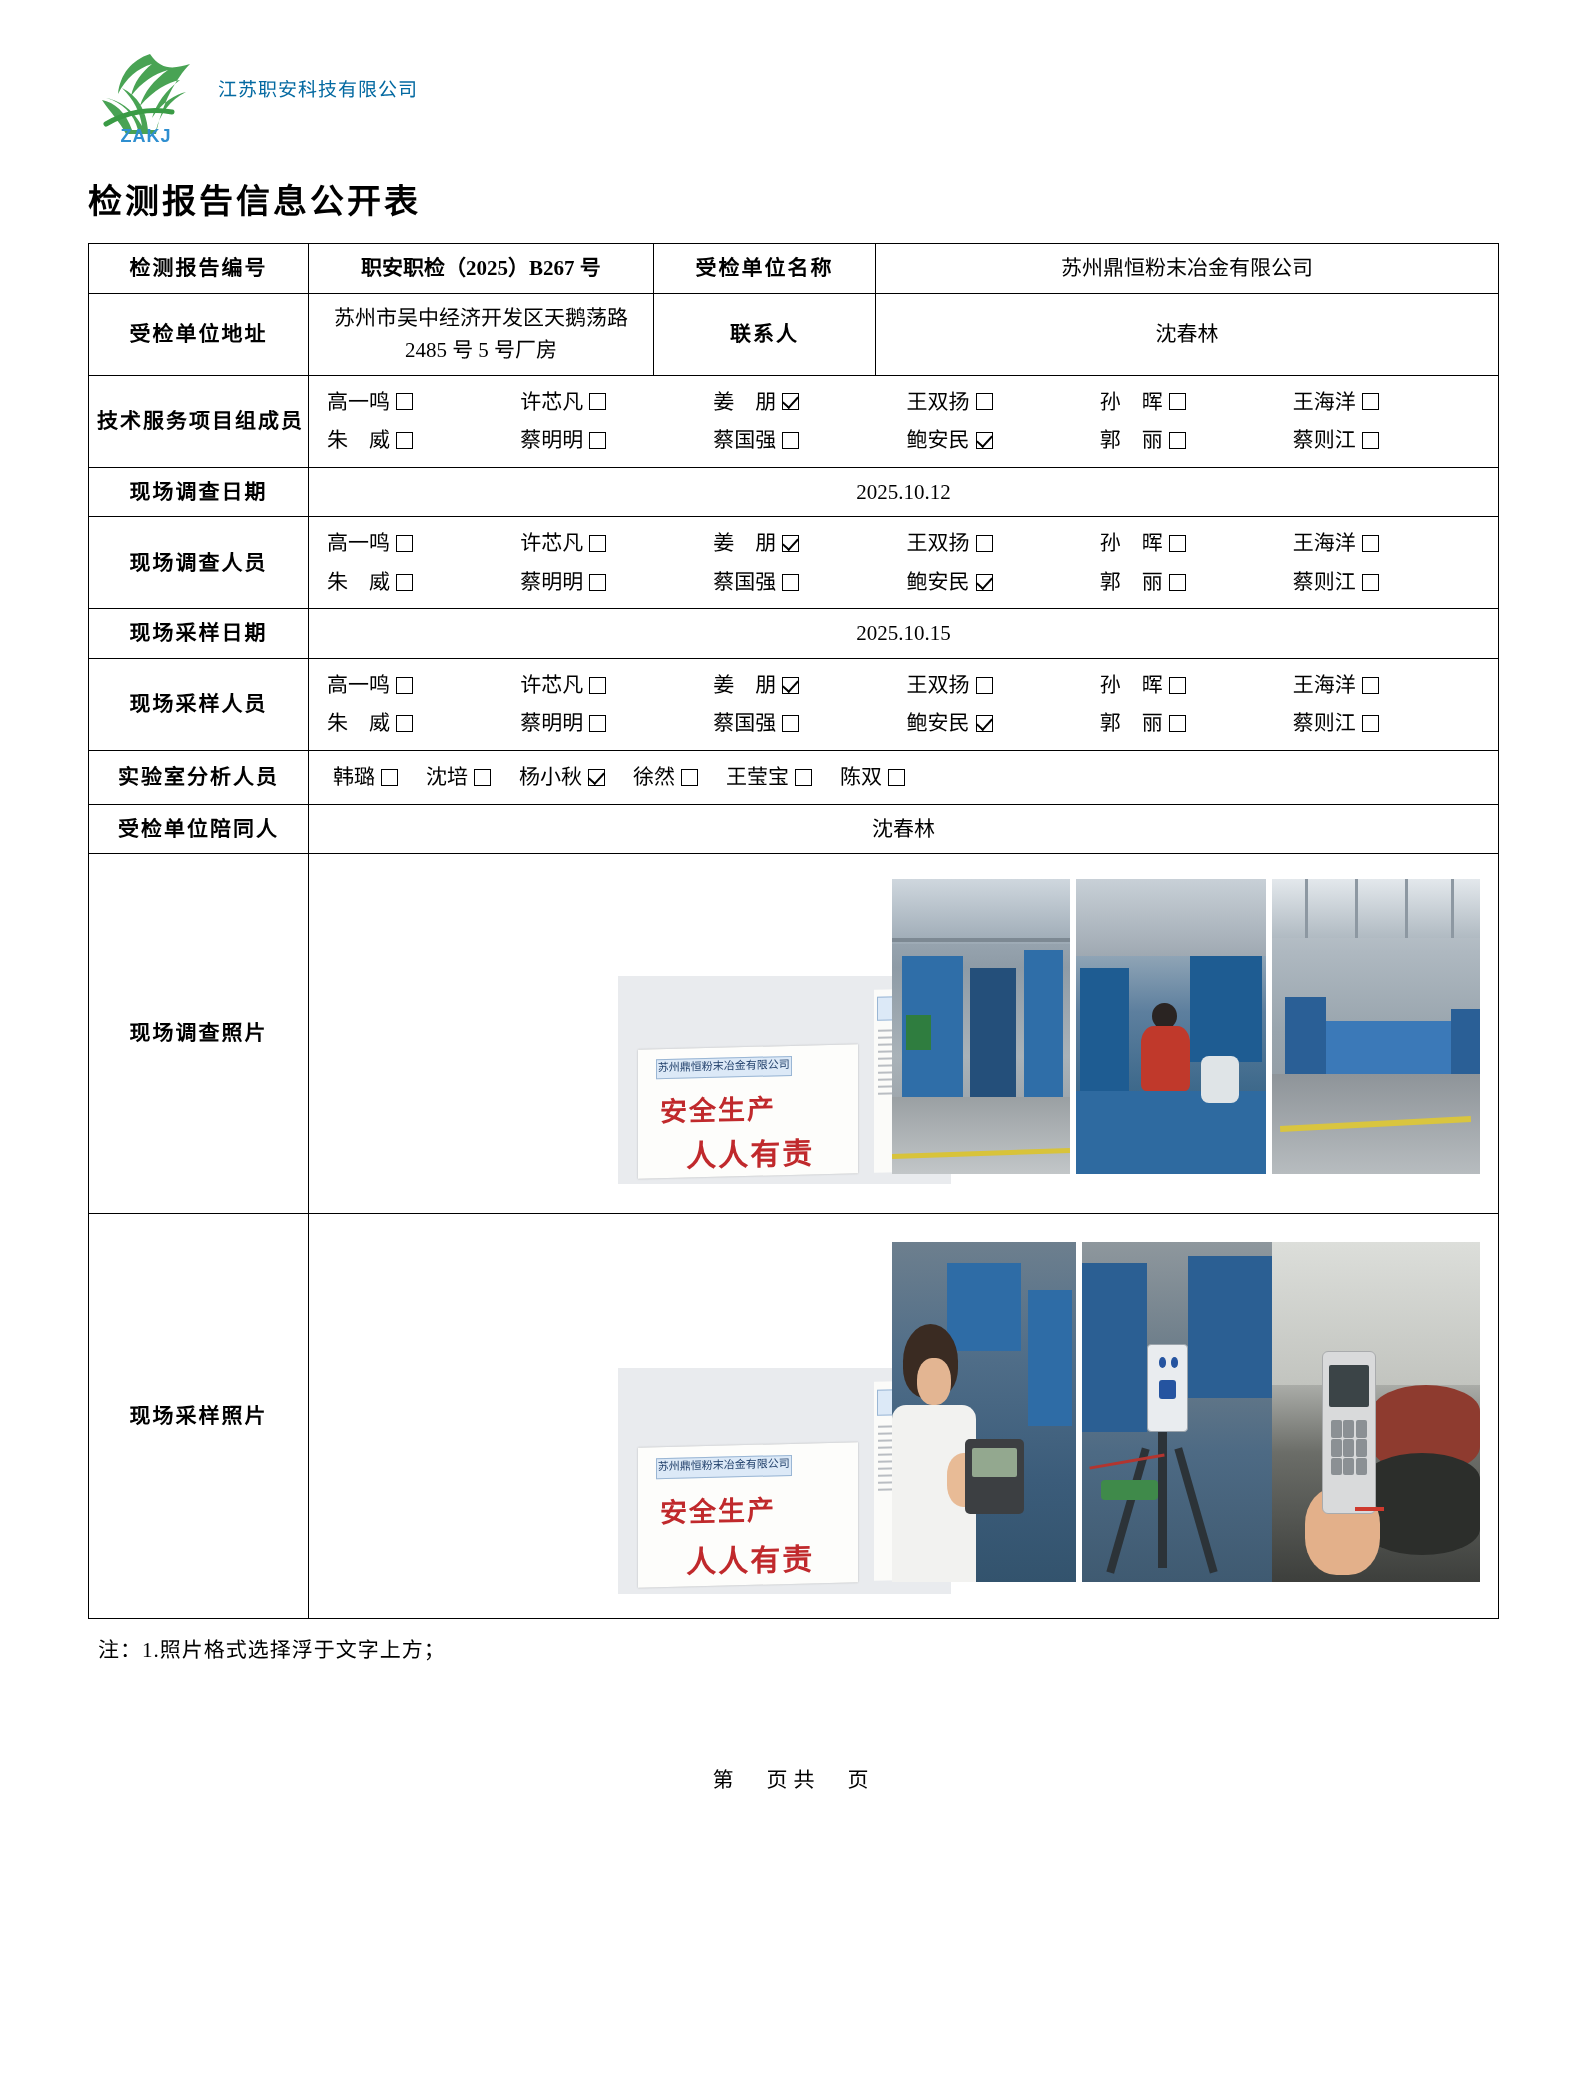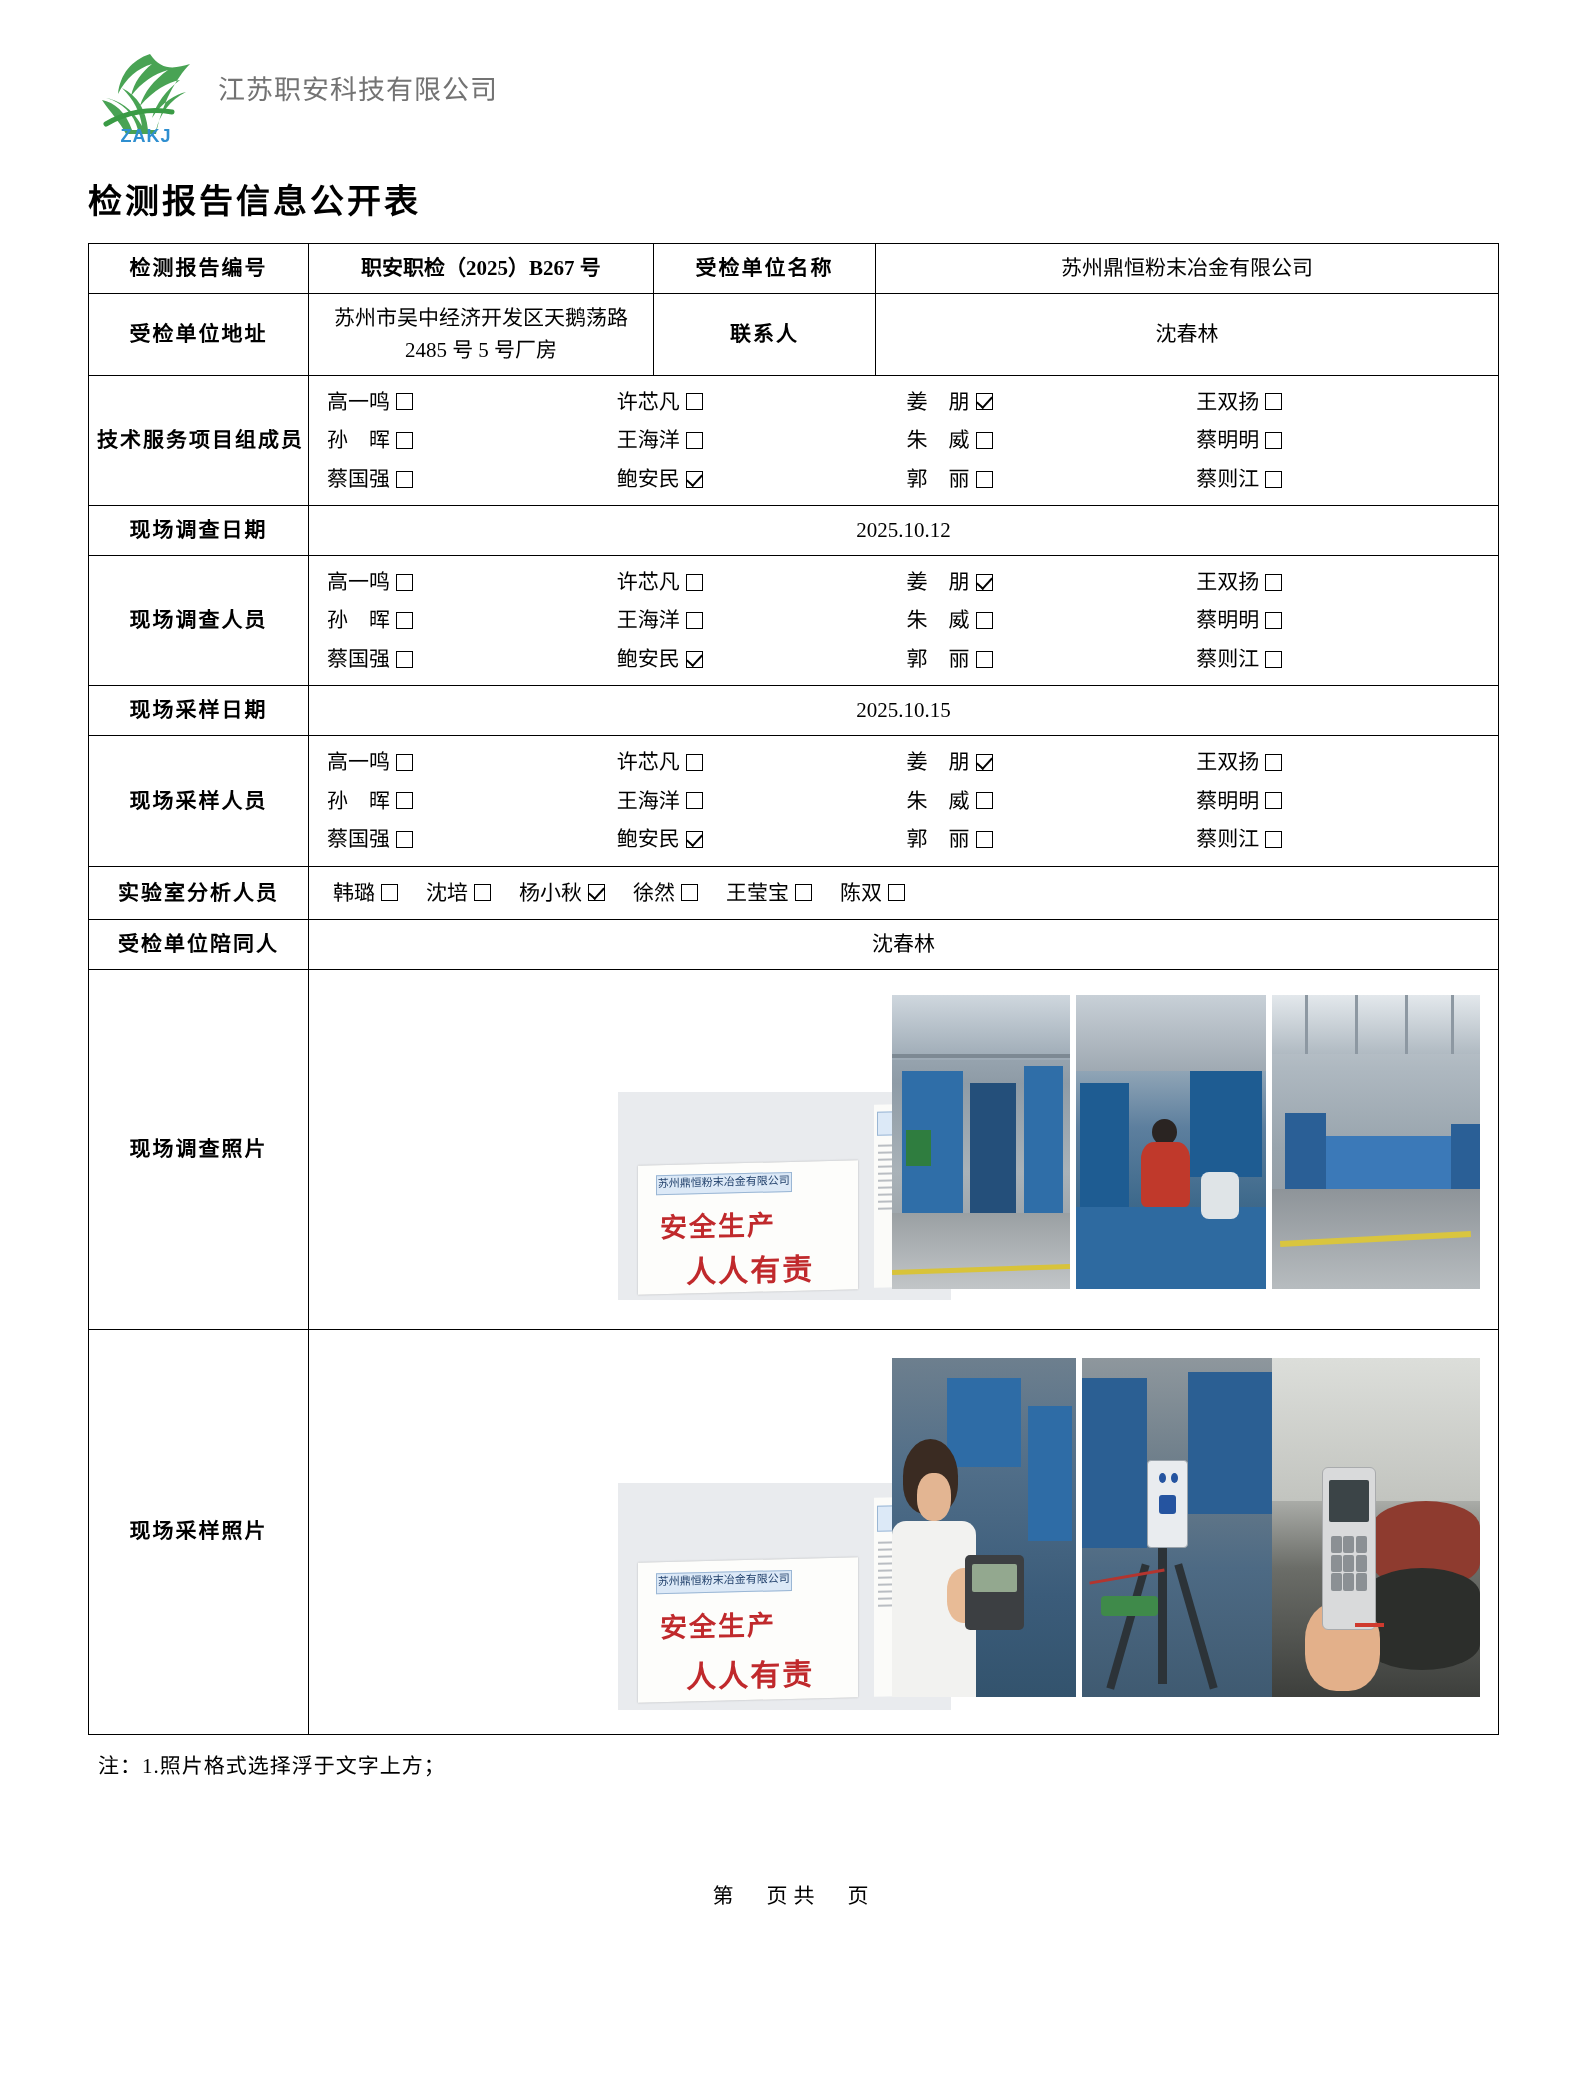--- a/index.html
+++ b/index.html
@@ -36,23 +36,23 @@
     padding-left: 4px;
   }
   .logo {
     width: 108px;
     height: 108px;
     position: relative;
     flex: 0 0 auto;
   }
   .logo svg { display: block; }
   .brand-name {
-    font-size: 27px;
+    font-size: 19px;
     letter-spacing: 1px;
-    color: #737373;
+    color: #0369a1;
     font-family: "Liberation Serif", "DejaVu Serif", serif;
     white-space: nowrap;
     padding-bottom: 10px;
   }
   .doc-meta {
     text-align: right;
     font-size: 22px;
     line-height: 1.72;
     padding-top: 10px;
     white-space: nowrap;
@@ -89,21 +89,21 @@
   .ctr { text-align: center; }
   .addr {
     text-align: center;
     line-height: 1.7;
     padding: 6px 10px;
   }
 
   
   .names {
     display: grid;
-    grid-template-columns: repeat(4, 1fr);
+    grid-template-columns: repeat(6, 1fr);
     row-gap: 6px;
     padding: 2px 4px 2px 10px;
   }
   .names.lab {
     grid-template-columns: repeat(6, auto);
     justify-content: start;
     column-gap: 28px;
     padding-left: 16px;
   }
   .nm {

